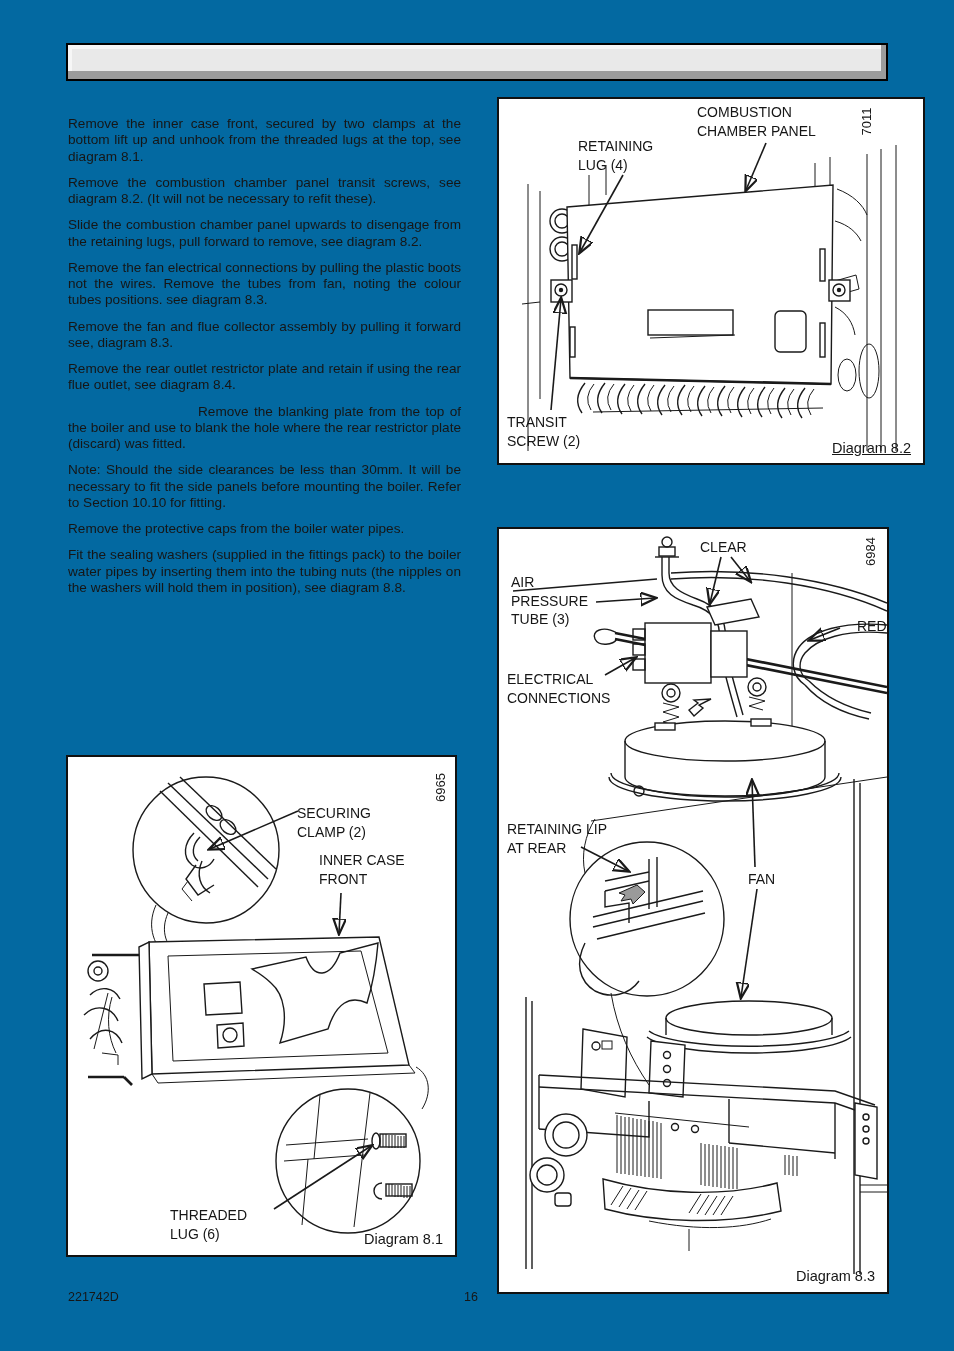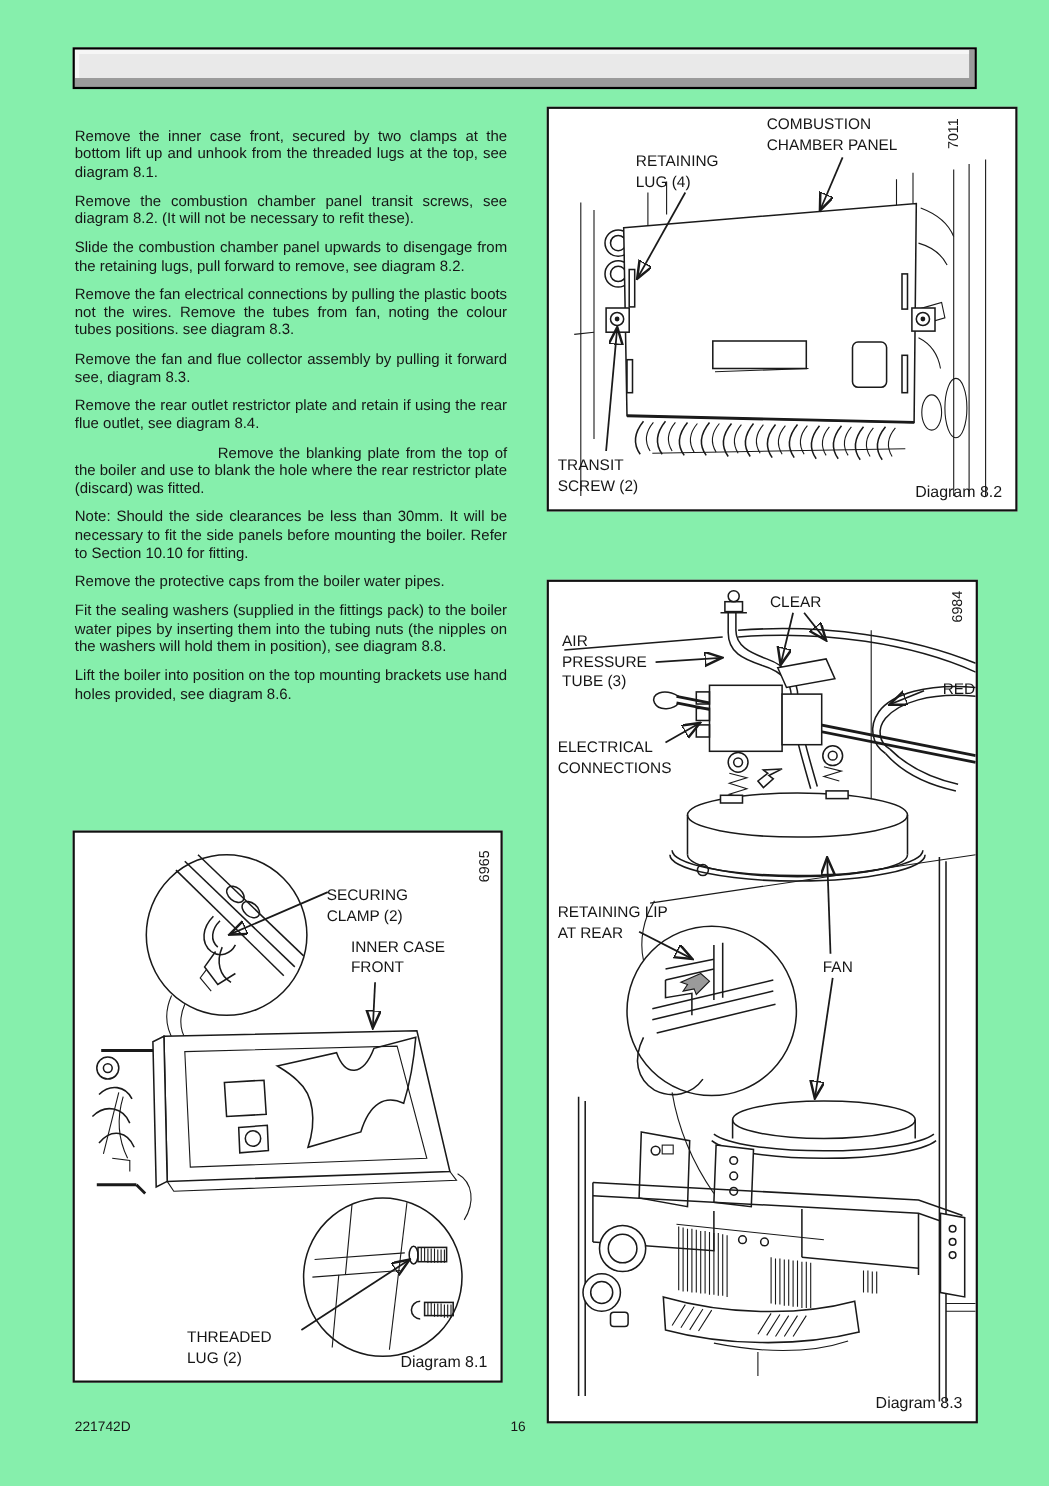--- a/index.html
+++ b/index.html
@@ -1,16 +1,16 @@
 <!DOCTYPE html>
 <html><head>
 <meta charset="utf-8">
 <style>
   html,body{margin:0;padding:0;background:#fff;}
-  .page{position:relative;width:954px;height:1351px;background:#86efac;
+  .page{position:relative;width:954px;height:1351px;background:#0369a1;
         font-family:"Liberation Sans", sans-serif;color:#161616;overflow:hidden;}
 
   
   .header-bar{position:absolute;left:66px;top:43px;width:818px;height:34px;
       border:2px solid #000;background:#e9e9e9;
       box-shadow: inset -5px -8px 0 #9b9b9b, inset 4px 4px 0 #f6f6f6;}
 
   
   .text-col{position:absolute;left:68px;top:116px;width:393px;
       font-size:13.6px;line-height:16.35px;text-align:justify;}
@@ -51,21 +51,20 @@
     <p>Remove the inner case front, secured by two clamps at the bottom lift up and unhook from the threaded lugs at the top, see diagram 8.1.</p>
     <p>Remove the combustion chamber panel transit screws, see diagram 8.2. (It will not be necessary to refit these).</p>
     <p>Slide the combustion chamber panel upwards to disengage from the retaining lugs, pull forward to remove,  see diagram 8.2.</p>
     <p>Remove the fan electrical connections by pulling the plastic boots not the wires.  Remove the tubes from fan, noting the colour tubes positions. see diagram 8.3.</p>
     <p>Remove the fan and flue collector assembly by pulling it forward see, diagram 8.3.</p>
     <p>Remove the rear outlet restrictor plate and retain if using the rear flue outlet, see diagram 8.4.</p>
     <p class="ind">Remove the blanking plate from the top of the boiler and use to blank the hole where the rear restrictor plate (discard) was fitted.</p>
     <p>Note:  Should the side clearances be less than 30mm.  It will be necessary to fit the side panels before mounting the boiler. Refer to Section 10.10 for fitting.</p>
     <p>Remove the protective caps from the boiler water pipes.</p>
     <p>Fit the sealing washers (supplied in the fittings pack) to the boiler water pipes by inserting them into the tubing nuts (the nipples on the washers will hold them in position), see diagram 8.8.</p>
-    <p>Lift the boiler into position on the top mounting brackets use hand holes provided, see diagram 8.6.</p>
   </div>
 
   <div class="diagram" id="d82">
     <svg class="art" viewBox="0 0 388 364">
       <defs>
         <marker id="m82" markerWidth="11" markerHeight="9" refX="9" refY="4" orient="auto">
           <path d="M0,0 L10,4 L0,8 Z" fill="#1a1a1a" stroke="none"></path>
         </marker>
       </defs>
 
@@ -140,21 +139,21 @@
       <line class="ld" x1="249" y1="44" x2="229" y2="91" marker-end="url(#m82)"></line>
       <line class="ld" x1="34" y1="311" x2="44" y2="200" marker-end="url(#m82)"></line>
     </svg>
     <div class="dlabel" style="left:198px;top:4px;">COMBUSTION
 CHAMBER PANEL</div>
     <div class="dcode" style="left:347px;top:15px;">7011</div>
     <div class="dlabel" style="left:79px;top:38px;">RETAINING
 LUG (4)</div>
     <div class="dlabel" style="left:8px;top:314px;">TRANSIT
 SCREW (2)</div>
-    <div class="dcaption" style="right:12px;bottom:7px;">Diagram 8.2</div>
+    <div class="dcaption" style="right:12px;bottom:7px;text-decoration:underline;">Diagram 8.2</div>
   </div>
 
   <div class="diagram" id="d83">
     <svg class="art" viewBox="0 0 388 763">
       <defs>
         <marker id="m83" markerWidth="11" markerHeight="9" refX="9" refY="4" orient="auto">
           <path d="M0,0 L10,4 L0,8 Z" fill="#1a1a1a" stroke="none"></path>
         </marker>
       </defs>
 
@@ -356,20 +355,20 @@
       <line class="ld" x1="230" y1="54" x2="142" y2="92" marker-end="url(#m81)"></line>
       <line class="ld" x1="273" y1="136" x2="271" y2="176" marker-end="url(#m81)"></line>
       <line class="ld" x1="206" y1="452" x2="303" y2="389" marker-end="url(#m81)"></line>
     </svg>
     <div class="dlabel" style="left:229px;top:23px;margin-top:24px;">SECURING
 CLAMP (2)</div>
     <div class="dcode" style="left:352px;top:23px;">6965</div>
     <div class="dlabel" style="left:251px;top:94px;">INNER CASE
 FRONT</div>
     <div class="dlabel" style="left:102px;top:449px;">THREADED
-LUG (2)</div>
+LUG (6)</div>
     <div class="dcaption" style="right:12px;bottom:8px;">Diagram 8.1</div>
   </div>
 
   <div class="footer-left">221742D</div>
   <div class="footer-page">16</div>
 
 </div>
 
 </body></html>

